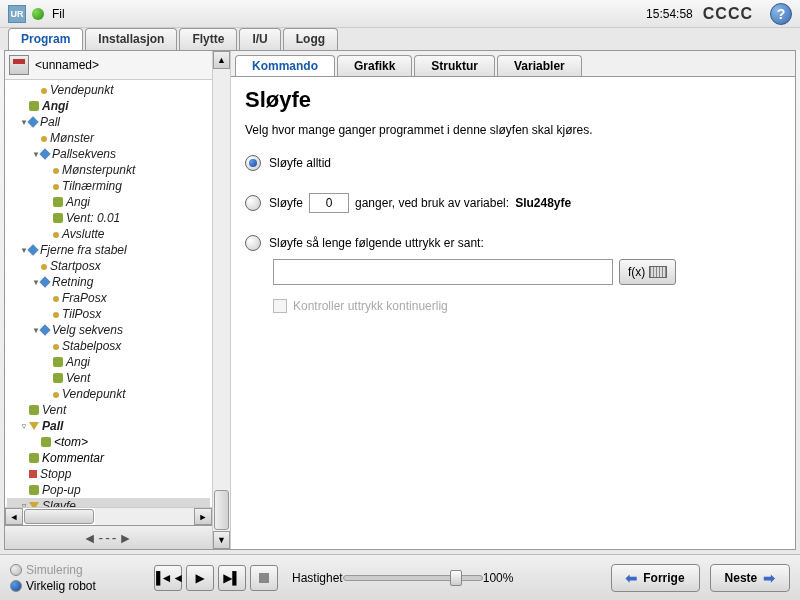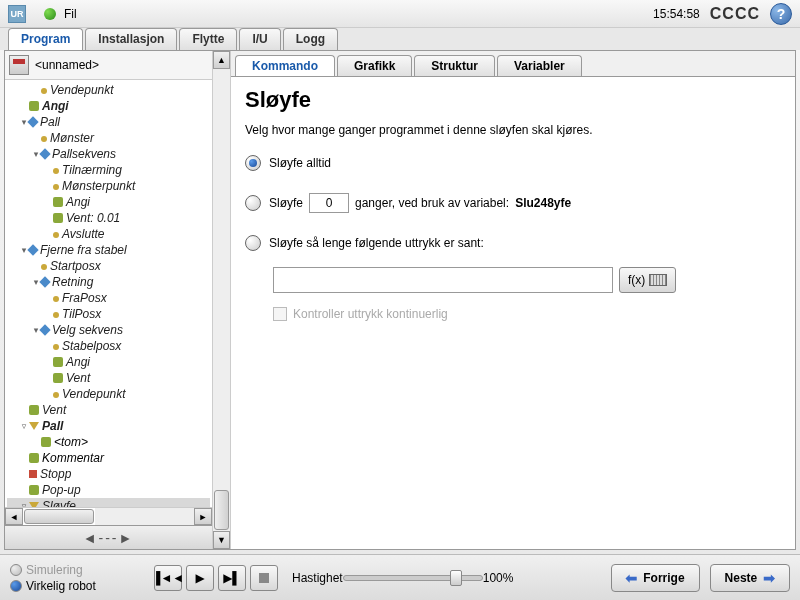--- a/index.html
+++ b/index.html
@@ -1,23 +1,23 @@
 <!DOCTYPE html>
 <html><head>
 <meta charset="utf-8">
 <style>
 * { box-sizing: border-box; margin: 0; padding: 0; font-family: Arial, sans-serif; font-size: 12px; }
 body { background: linear-gradient(#f5f5f5, #e8e8e8); width: 800px; height: 600px; overflow: hidden; }
 
 .topbar { display: flex; align-items: center; height: 28px; padding: 0 8px; background: linear-gradient(#f8f8f8, #e5e5e5); border-bottom: 1px solid #ccc; }
-.topbar .logo { width: 18px; height: 18px; background: #7aa8c8; border: 1px solid #5a8aad; margin-right: 18px; display: flex; align-items: center; justify-content: center; color: #fff; font-weight: bold; font-size: 9px; }
+.topbar .logo { width: 18px; height: 18px; background: #7aa8c8; border: 1px solid #5a8aad; margin-right: 6px; display: flex; align-items: center; justify-content: center; color: #fff; font-weight: bold; font-size: 9px; }
 .topbar .status { width: 12px; height: 12px; border-radius: 50%; background: radial-gradient(circle at 30% 30%, #7fdc4f, #2a8a1a); margin-right: 8px; }
 .topbar .flex { flex: 1; }
 .topbar .clock { font-size: 12px; margin-right: 10px; }
-.topbar .cccc { font-weight: bold; font-size: 16px; letter-spacing: 1px; margin-right: 10px; color: #333; }
+.topbar .cccc { font-weight: bold; font-size: 16px; letter-spacing: 1px; margin-right: 17px; color: #333; }
 .topbar .help { width: 22px; height: 22px; border-radius: 50%; background: radial-gradient(circle at 30% 30%, #8cb8e8, #3a6aaa); color: #fff; display: flex; align-items: center; justify-content: center; font-weight: bold; font-size: 14px; border: 1px solid #2a5a9a; }
 
 .maintabs { display: flex; padding-left: 8px; background: #e8e8e8; height: 22px; }
 .maintab { padding: 3px 12px; border: 1px solid #999; border-bottom: none; background: linear-gradient(#f8f8f8, #e0e0e0); border-radius: 4px 4px 0 0; margin-right: 2px; cursor: pointer; font-weight: bold; color: #333; }
 .maintab.active { background: #fff; color: #1a5aaa; }
 
 .workarea { display: flex; height: 500px; border-top: 1px solid #999; background: #fff; margin: 0 4px; border: 1px solid #999; }
 
 .sidebar { width: 208px; display: flex; flex-direction: column; border-right: 1px solid #ccc; }
 .filebar { display: flex; align-items: center; padding: 4px; border-bottom: 1px solid #ccc; background: #f5f5f5; }
@@ -139,27 +139,27 @@
         <div class="tree-row">
           <span class="pad" style="width: 24px;"></span>
           <span class="tw">▾</span>
           <span class="ico str"></span>
           <span class="lbl">Pallsekvens</span>
         </div>
         <div class="tree-row">
           <span class="pad" style="width: 36px;"></span>
           <span class="tw"></span>
           <span class="ico dot"></span>
+          <span class="lbl">Mønsterpunkt</span>
+        </div>
+        <div class="tree-row">
+          <span class="pad" style="width: 36px;"></span>
+          <span class="tw"></span>
+          <span class="ico dot"></span>
           <span class="lbl">Tilnærming</span>
-        </div>
-        <div class="tree-row">
-          <span class="pad" style="width: 36px;"></span>
-          <span class="tw"></span>
-          <span class="ico dot"></span>
-          <span class="lbl">Mønsterpunkt</span>
         </div>
         <div class="tree-row">
           <span class="pad" style="width: 36px;"></span>
           <span class="tw"></span>
           <span class="ico cmd"></span>
           <span class="lbl">Angi</span>
         </div>
         <div class="tree-row">
           <span class="pad" style="width: 36px;"></span>
           <span class="tw"></span>
@@ -309,21 +309,21 @@
 
       <div class="radio-row">
         <div class="radio"></div>
         <span>Sløyfe</span>
         <input class="numbox" value="0" style="">
         <span>ganger, ved bruk av variabel:</span>
         <span style="width:6px"></span>
         <span class="varname">Slu248yfe</span>
       </div>
 
-      <div class="radio-row" style="margin-bottom:16px">
+      <div class="radio-row" style="margin-bottom:8px">
         <div class="radio"></div>
         <span>Sløyfe så lenge følgende uttrykk er sant:</span>
       </div>
       <div style="display:flex;align-items:center">
         <input class="exprbox" style="">
         <div class="fxbtn">
           <span>f(x)</span>
           <span class="kbd"></span>
         </div>
       </div>

